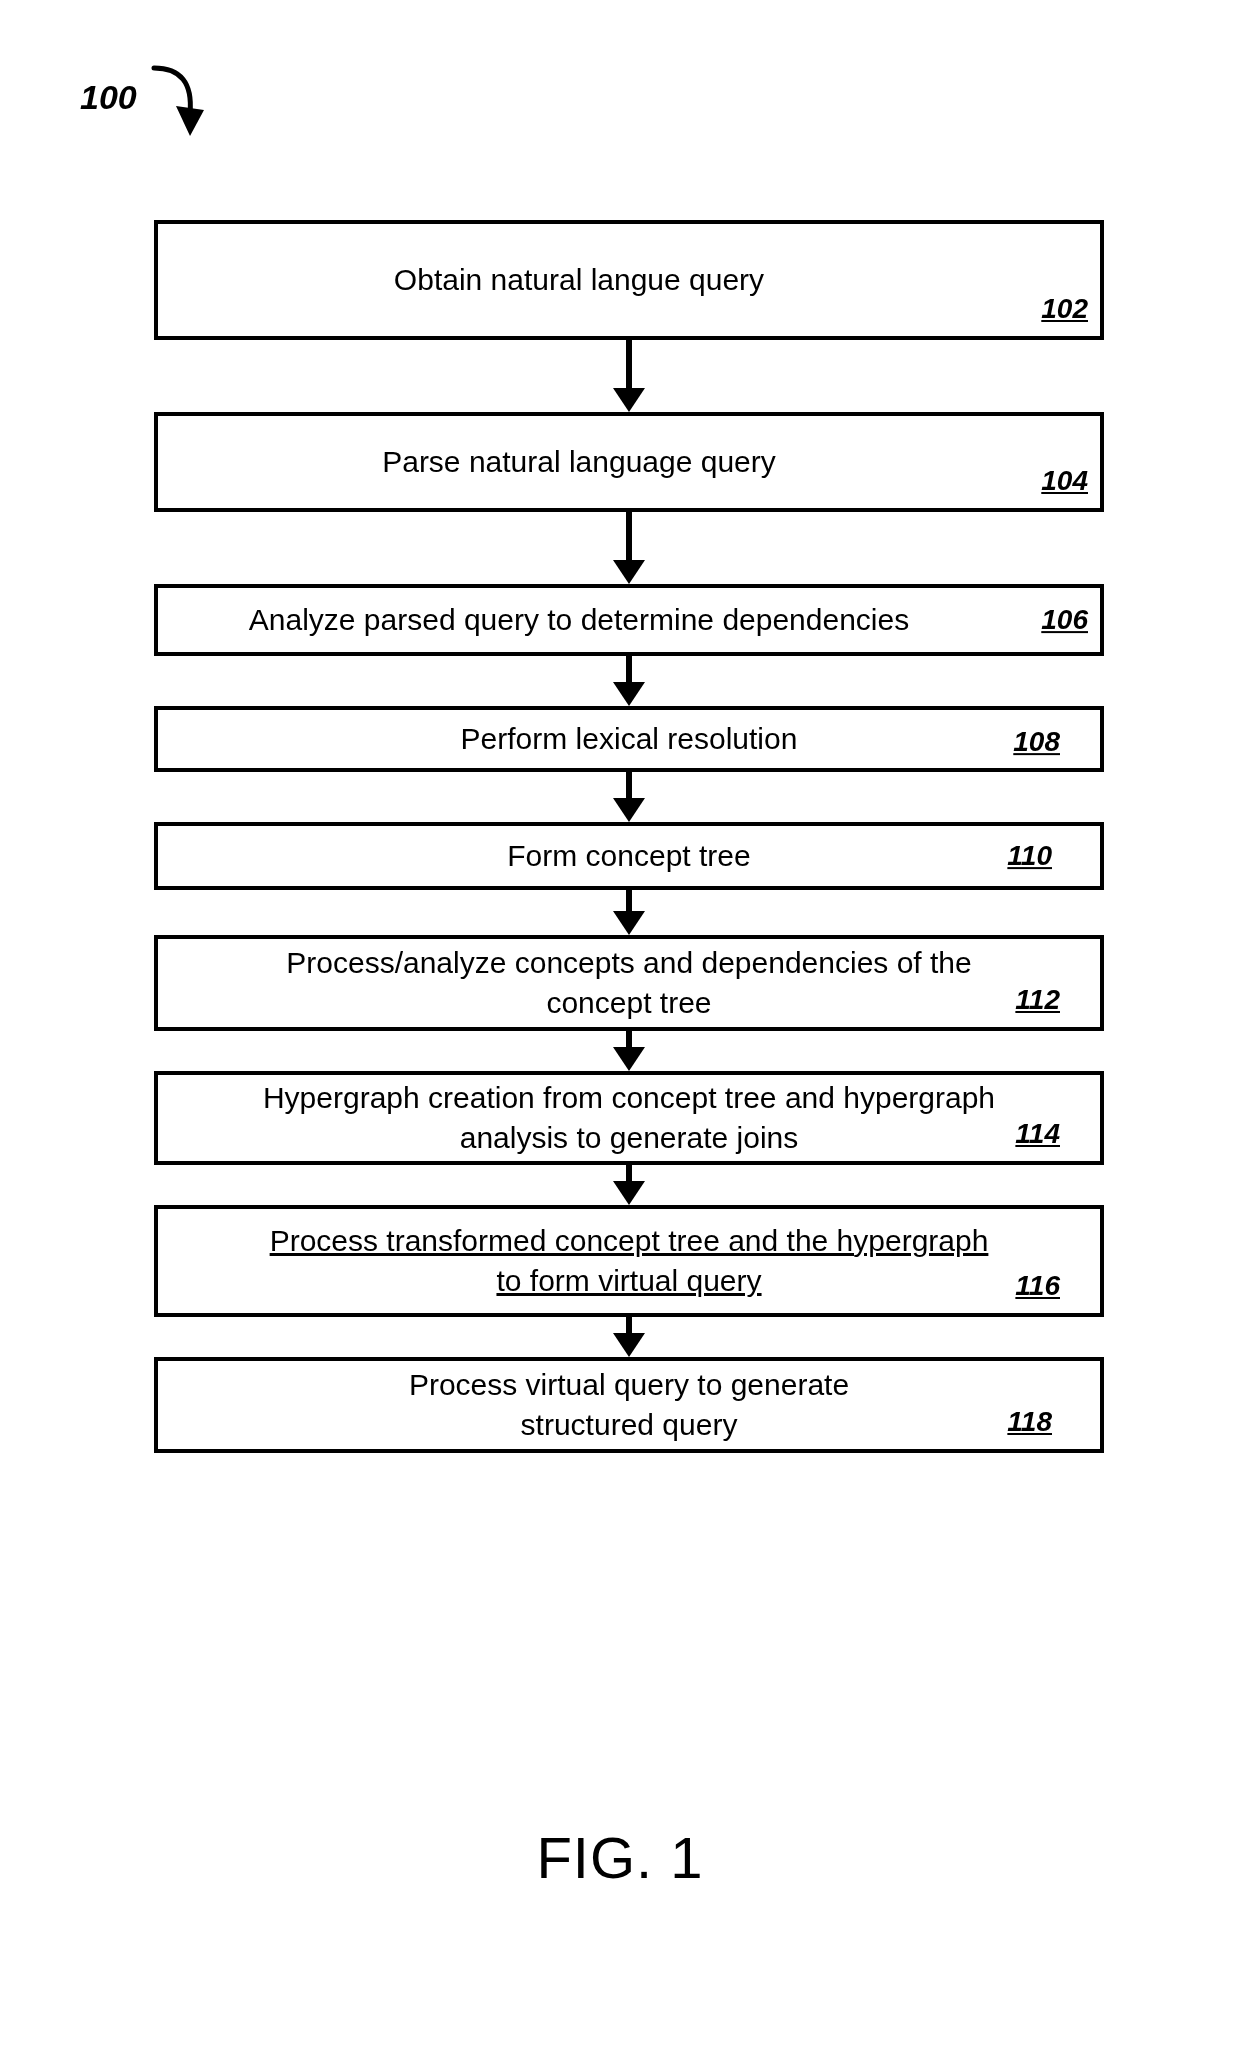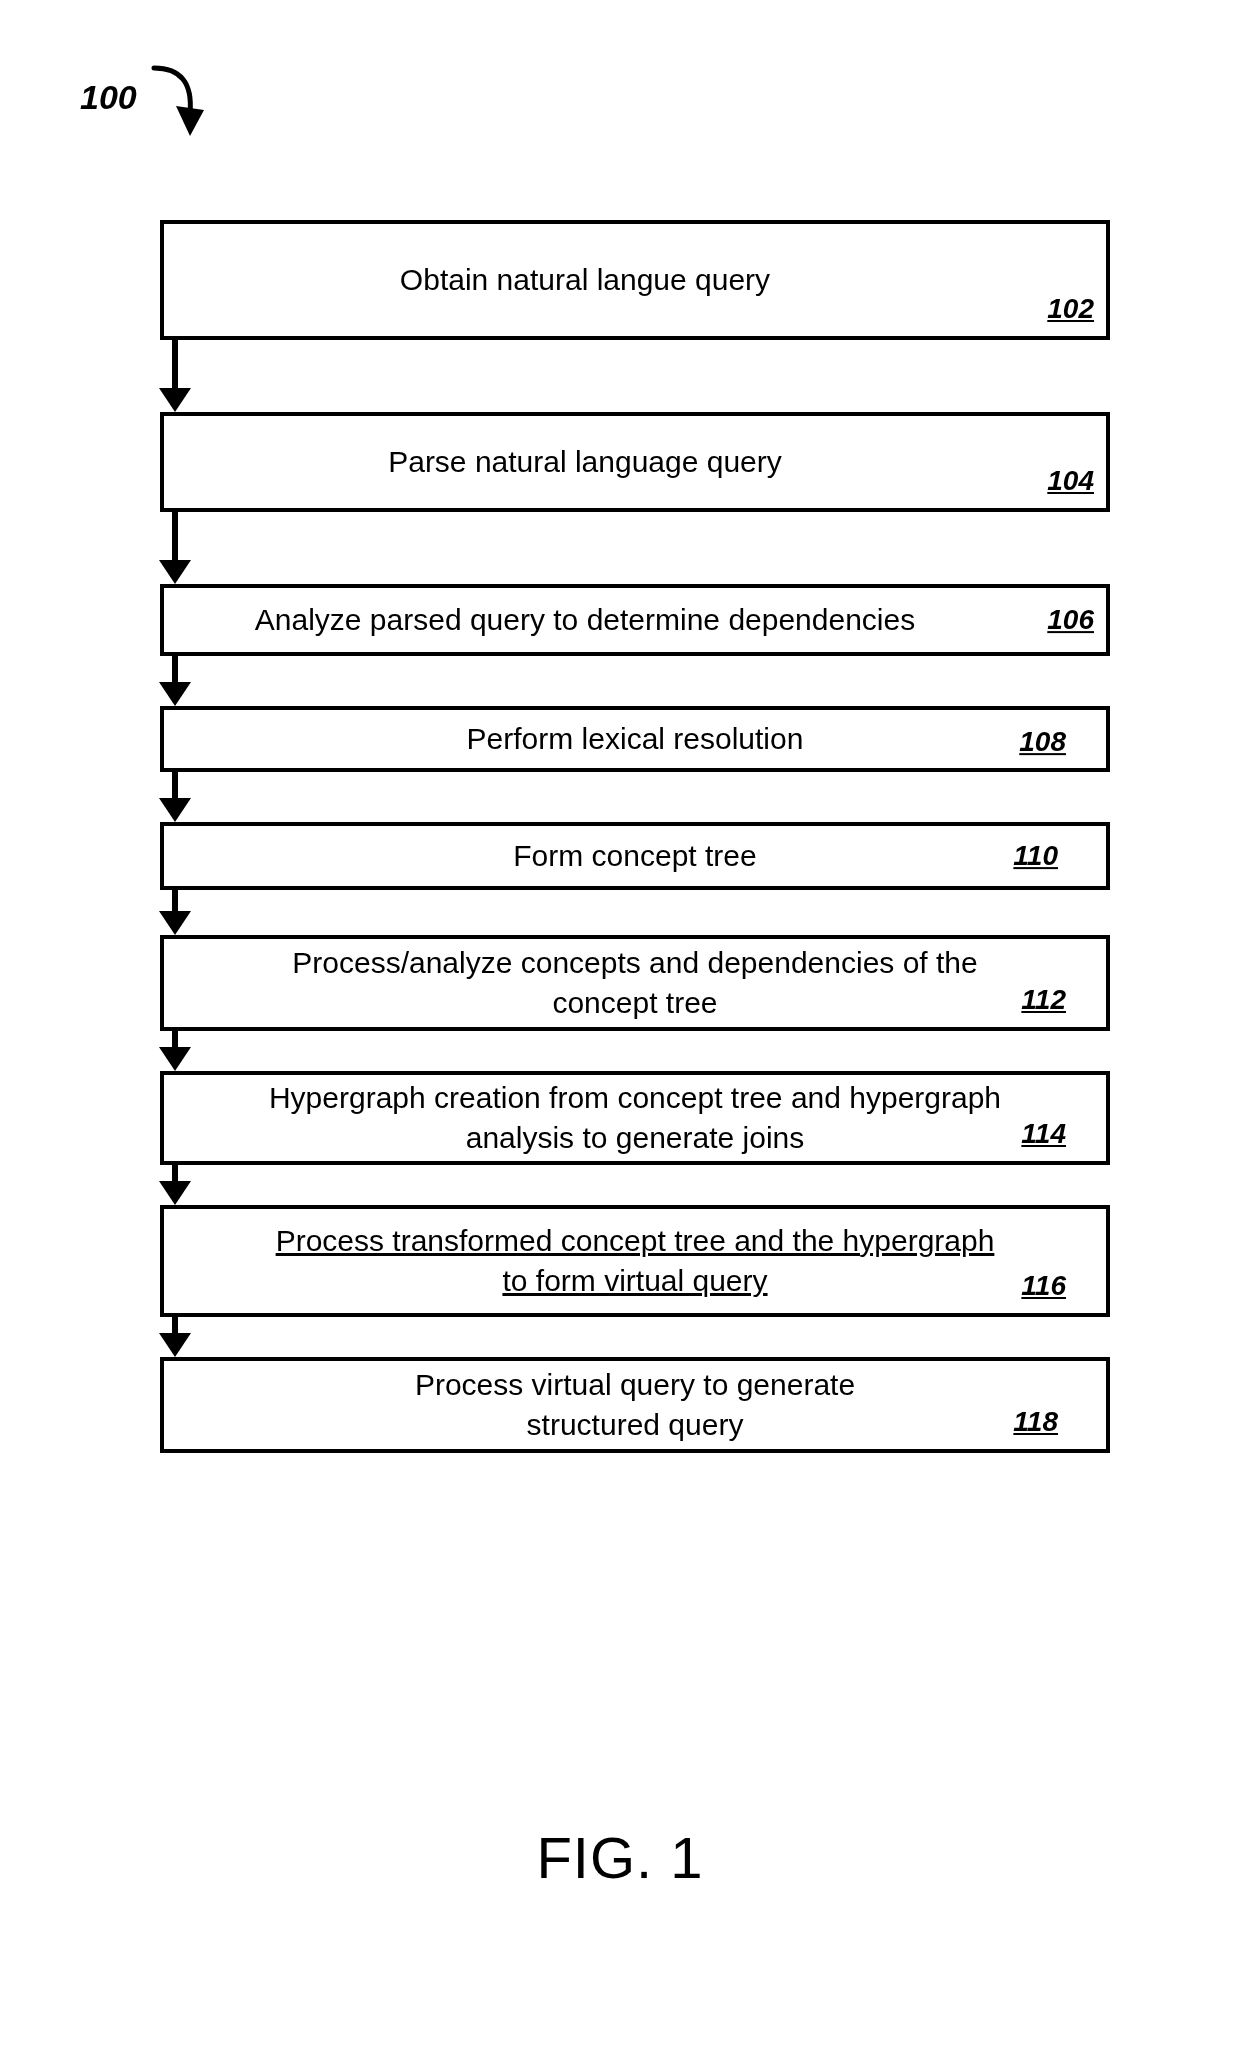--- a/index.html
+++ b/index.html
@@ -29,24 +29,25 @@
   .ref-arrow {
     position: absolute;
     top: 58px;
     left: 146px;
     width: 60px;
     height: 90px;
   }
   .flow {
     position: absolute;
     top: 220px;
-    left: 160px;
+    left: 154px;
     width: 950px;
     display: flex;
     flex-direction: column;
+    align-items: center;
   }
   .step {
     width: 100%;
     border: 4px solid #000;
     box-sizing: border-box;
     position: relative;
     display: flex;
     flex-direction: column;
     align-items: center;
     justify-content: center;

